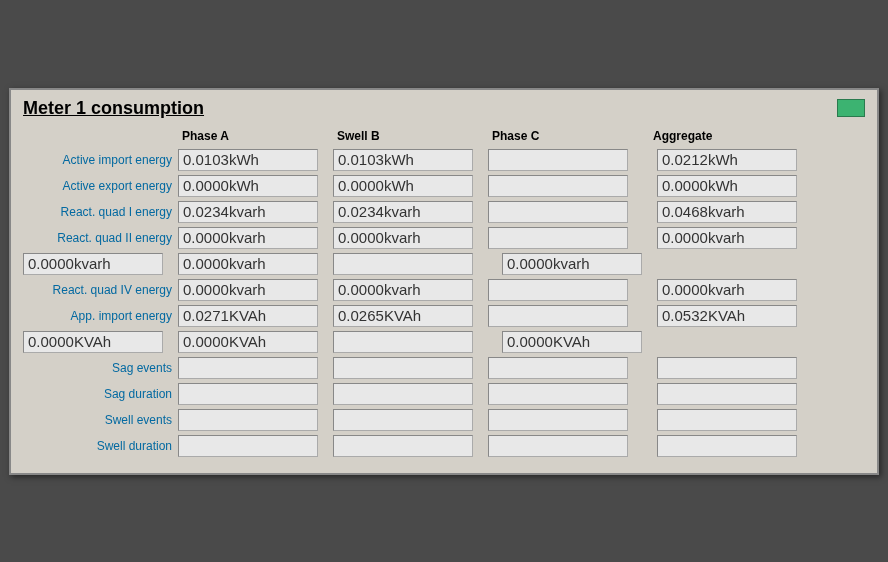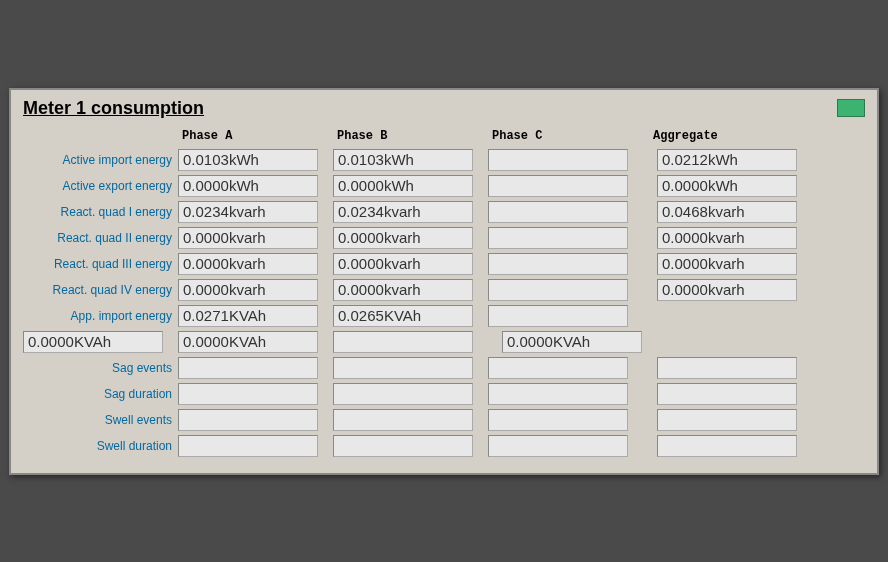--- a/index.html
+++ b/index.html
@@ -87,21 +87,20 @@
       border: 1px solid #2a7a4e;
     }
     .table-container {
       width: 100%;
     }
     .col-headers {
       display: grid;
       grid-template-columns: 155px 155px 155px 155px 1fr;
       margin-bottom: 4px;
       padding-left: 155px;
-      font-family: Liberation Mono, monospace;
     }
     .col-header {
       font-weight: bold;
       font-size: 12px;
       color: #000;
       padding: 2px 4px;
     }
     .col-header.aggregate {
       padding-left: 10px;
     }
@@ -141,21 +140,21 @@
 
   <div class="content">
     <div class="header-row">
       <span class="page-title">Meter 1 consumption</span>
       <div class="green-indicator"></div>
     </div>
 
     <div class="table-container">
       <div class="col-headers">
         <div class="col-header">Phase A</div>
-        <div class="col-header">Phase B</div>
+        <div class="col-header">Swell B</div>
         <div class="col-header">Phase C</div>
         <div class="col-header aggregate">Aggregate</div>
       </div>
 
       <div id="rows-container">
       <div class="data-row">
       <div class="row-label">Active import energy</div>
       <div>
         <input class="field-input" value="0.0103kWh" readonly="" style="">
       </div>
@@ -208,21 +207,20 @@
         <input class="field-input" value="0.0000kvarh" readonly="" style="">
       </div>
       <div>
         <input class="field-input" value="" readonly="" style="">
       </div>
       <div>
         <input class="field-input aggregate-input" value="0.0000kvarh" readonly="" style="">
       </div>
     </div>
           <div class="data-row">
-      <div class="row-label">React. quad III energy</div>
       <div>
         <input class="field-input" value="0.0000kvarh" readonly="" style="">
       </div>
       <div>
         <input class="field-input" value="0.0000kvarh" readonly="" style="">
       </div>
       <div>
         <input class="field-input" value="" readonly="" style="">
       </div>
       <div>
@@ -247,20 +245,23 @@
           <div class="data-row">
       <div class="row-label">App. import energy</div>
       <div>
         <input class="field-input" value="0.0271KVAh" readonly="" style="">
       </div>
       <div>
         <input class="field-input" value="0.0265KVAh" readonly="" style="">
       </div>
       <div>
         <input class="field-input" value="" readonly="" style="">
+      </div>
+      <div>
+        <input class="field-input aggregate-input" value="0.0532KVAh" readonly="" style="">
       </div>
     </div>
           <div class="data-row">
       <div>
         <input class="field-input" value="0.0000KVAh" readonly="" style="">
       </div>
       <div>
         <input class="field-input" value="0.0000KVAh" readonly="" style="">
       </div>
       <div>

